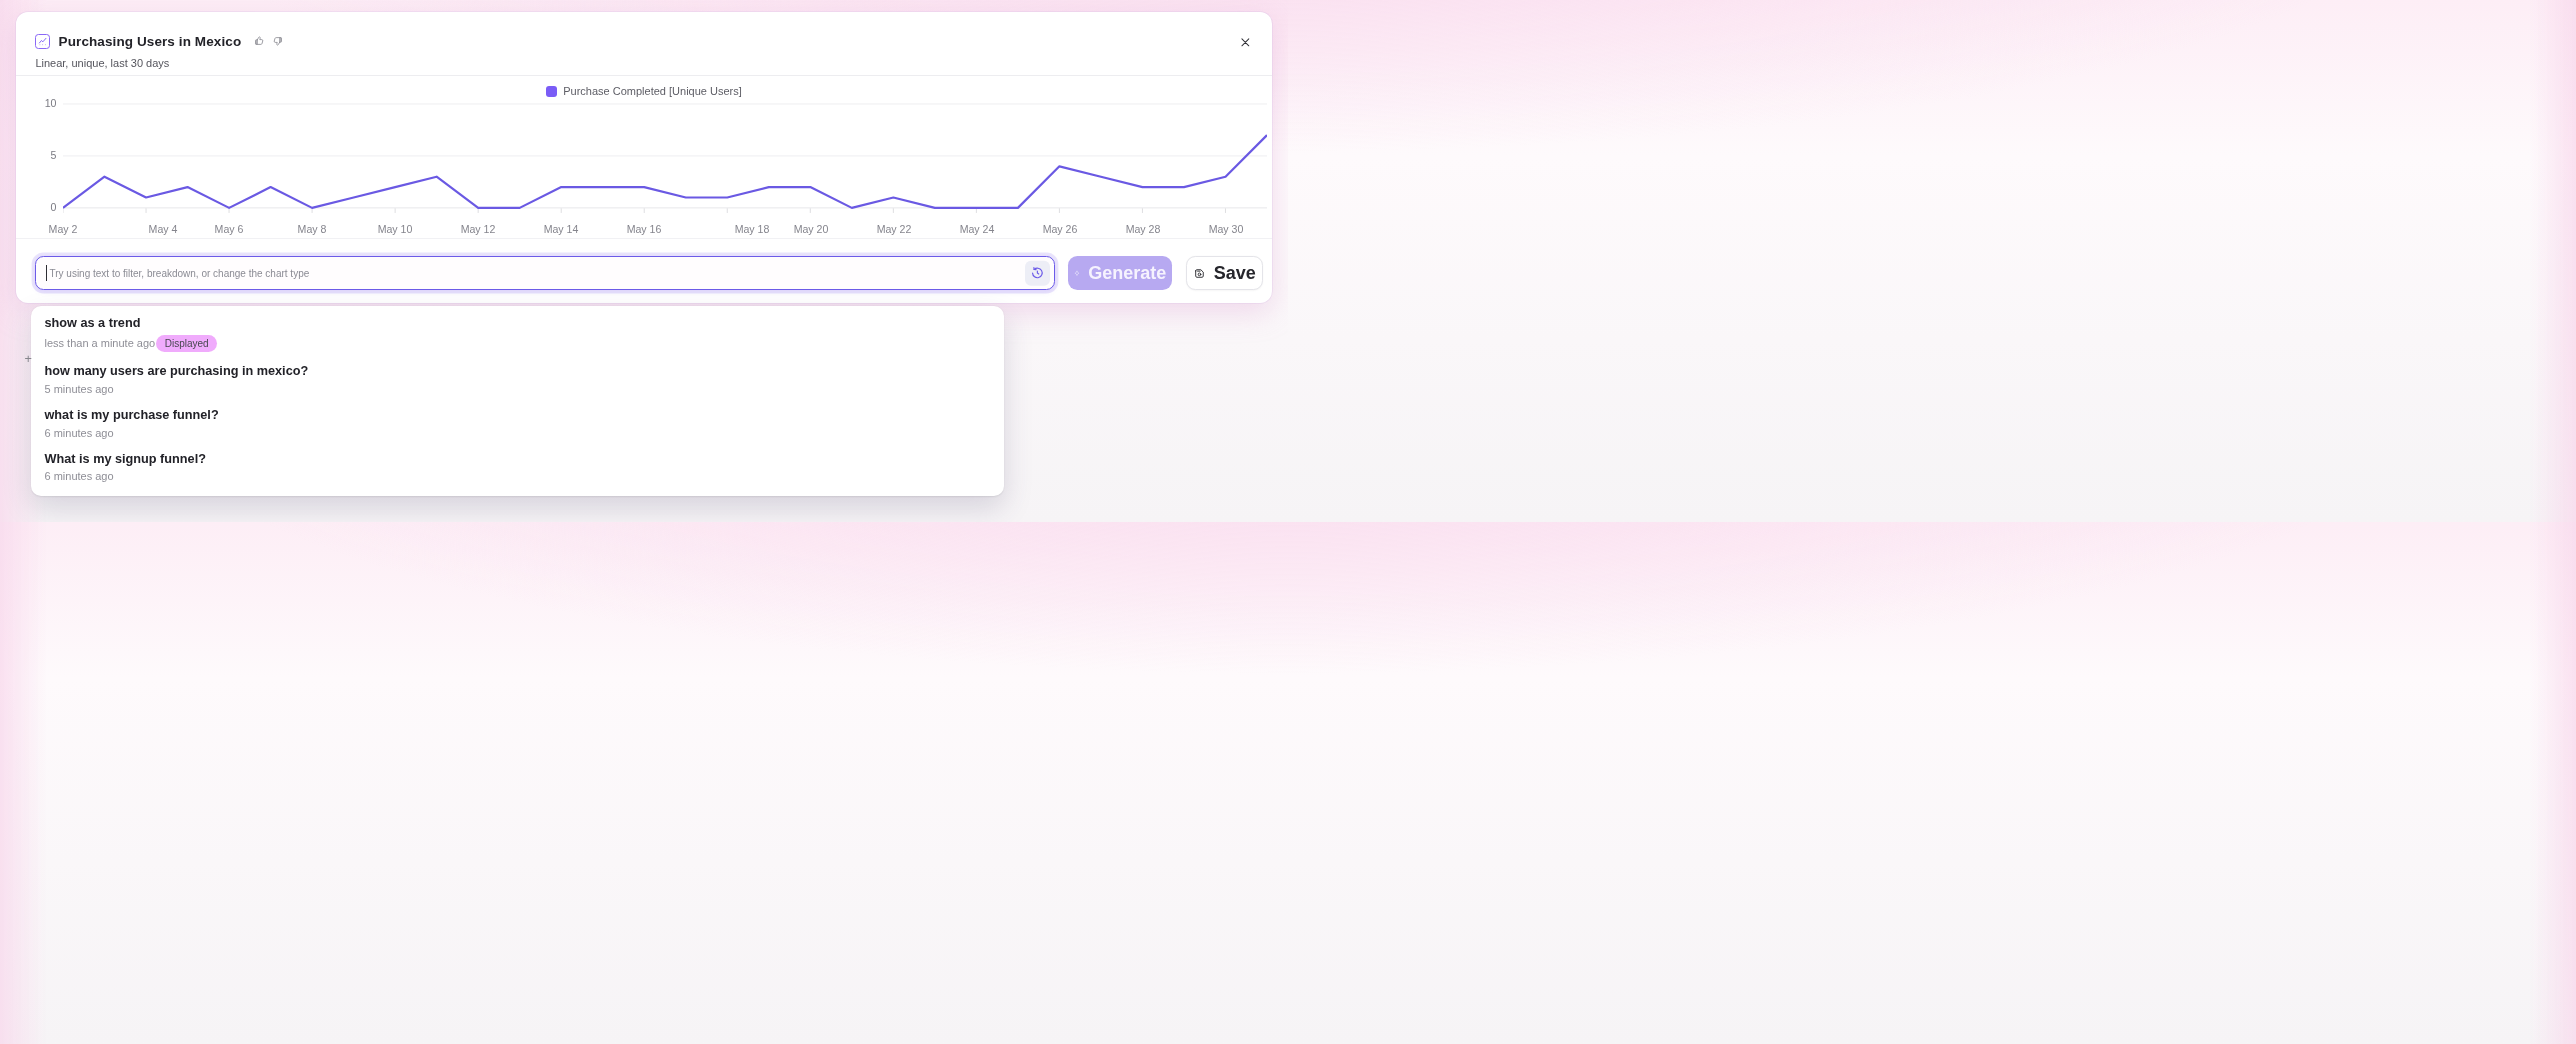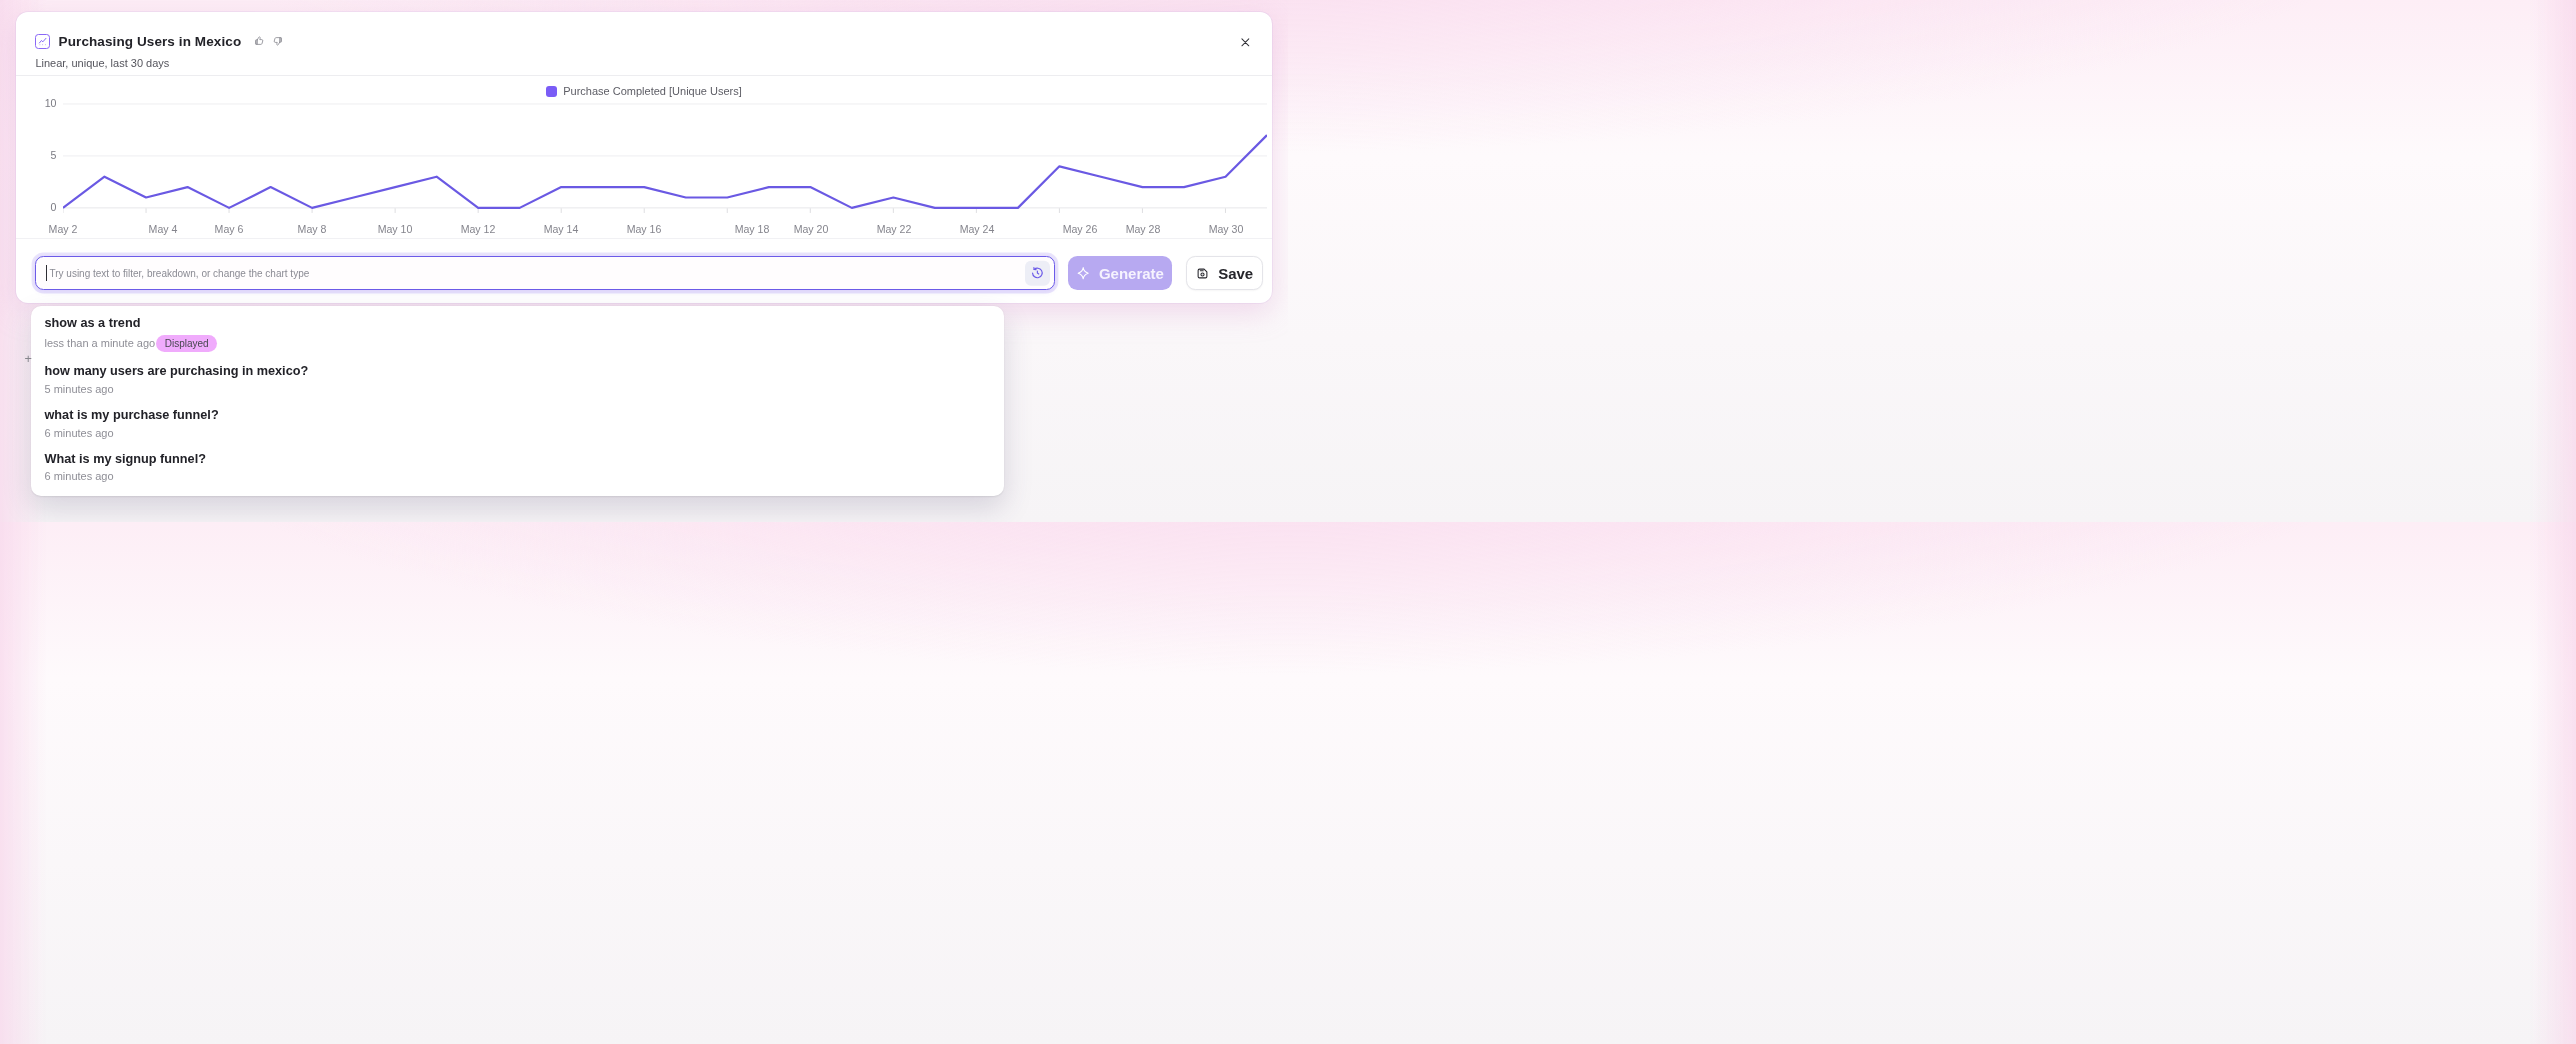--- a/index.html
+++ b/index.html
@@ -45,21 +45,21 @@
   .prompt-input{
     flex:1;height:34px;box-sizing:border-box;position:relative;
     border:1.7px solid #6c5be8;border-radius:8.5px;background:#fffdfe;
     box-shadow:0 0 0 3.4px rgba(140,110,240,.18), 0 1.7px 5px rgba(140,110,240,.15);
     display:flex;align-items:center;padding:0 37px 0 9.3px;cursor:text;
   }
   .caret{width:1.3px;height:16px;background:#2e2e34;margin-right:2.5px;flex:0 0 auto;}
   .placeholder{font-size:10px;color:#8b8b94;white-space:nowrap;overflow:hidden;}
   .history-btn{position:absolute;right:4.2px;top:50%;transform:translateY(-50%);width:24.5px;height:24.5px;border-radius:6px;background:#edeef6;}
   .history-btn svg{width:14.4px;height:14.4px;}
-  .btn{height:34px;box-sizing:border-box;border-radius:9.3px;display:inline-flex;align-items:center;justify-content:center;gap:8px;font-family:inherit;font-size:15px;font-weight:700;cursor:pointer;}
+  .btn{height:34px;box-sizing:border-box;border-radius:9.3px;display:inline-flex;align-items:center;justify-content:center;gap:8px;font-family:inherit;font-size:18px;font-weight:700;cursor:pointer;}
   .btn-generate{width:104px;background:#b7a9f1;border:none;color:#f6f3fe;}
   .btn-generate svg{width:14.4px;height:14.4px;}
   .btn-save{width:77px;background:#ffffff;border:0.8px solid #e4e4e9;color:#26262c;box-shadow:0 0.8px 1.7px rgba(0,0,0,.04);}
   .btn-save svg{width:15px;height:15px;}
   
   .dropdown{
     position:absolute;left:31px;top:306px;width:973px;box-sizing:border-box;
     background:#fff;border-radius:10px;padding:5px 0;
     box-shadow:0 0.8px 1.7px rgba(0,0,0,.08), 0 12px 29px rgba(64,54,98,.18);
     z-index:10;
@@ -151,21 +151,21 @@
       <span style="left: 166px;">May 6</span>
       <span style="left: 249px;">May 8</span>
       <span style="left: 332px;">May 10</span>
       <span style="left: 415px;">May 12</span>
       <span style="left: 498px;">May 14</span>
       <span style="left: 581px;">May 16</span>
       <span style="left: 689px;">May 18</span>
       <span style="left: 748px;">May 20</span>
       <span style="left: 831px;">May 22</span>
       <span style="left: 914px;">May 24</span>
-      <span style="left: 997px; margin-left: 20px;">May 26</span>
+      <span style="left: 997px;">May 26</span>
       <span style="left: 1080px;">May 28</span>
       <span style="left: 1163px;">May 30</span>
     </div>
 
   <div class="hdiv div-footer"></div>
 
   <div class="prompt-row">
     <div class="prompt-input">
       <span class="caret"></span>
       <span class="placeholder">Try using text to filter, breakdown, or change the chart type</span>

